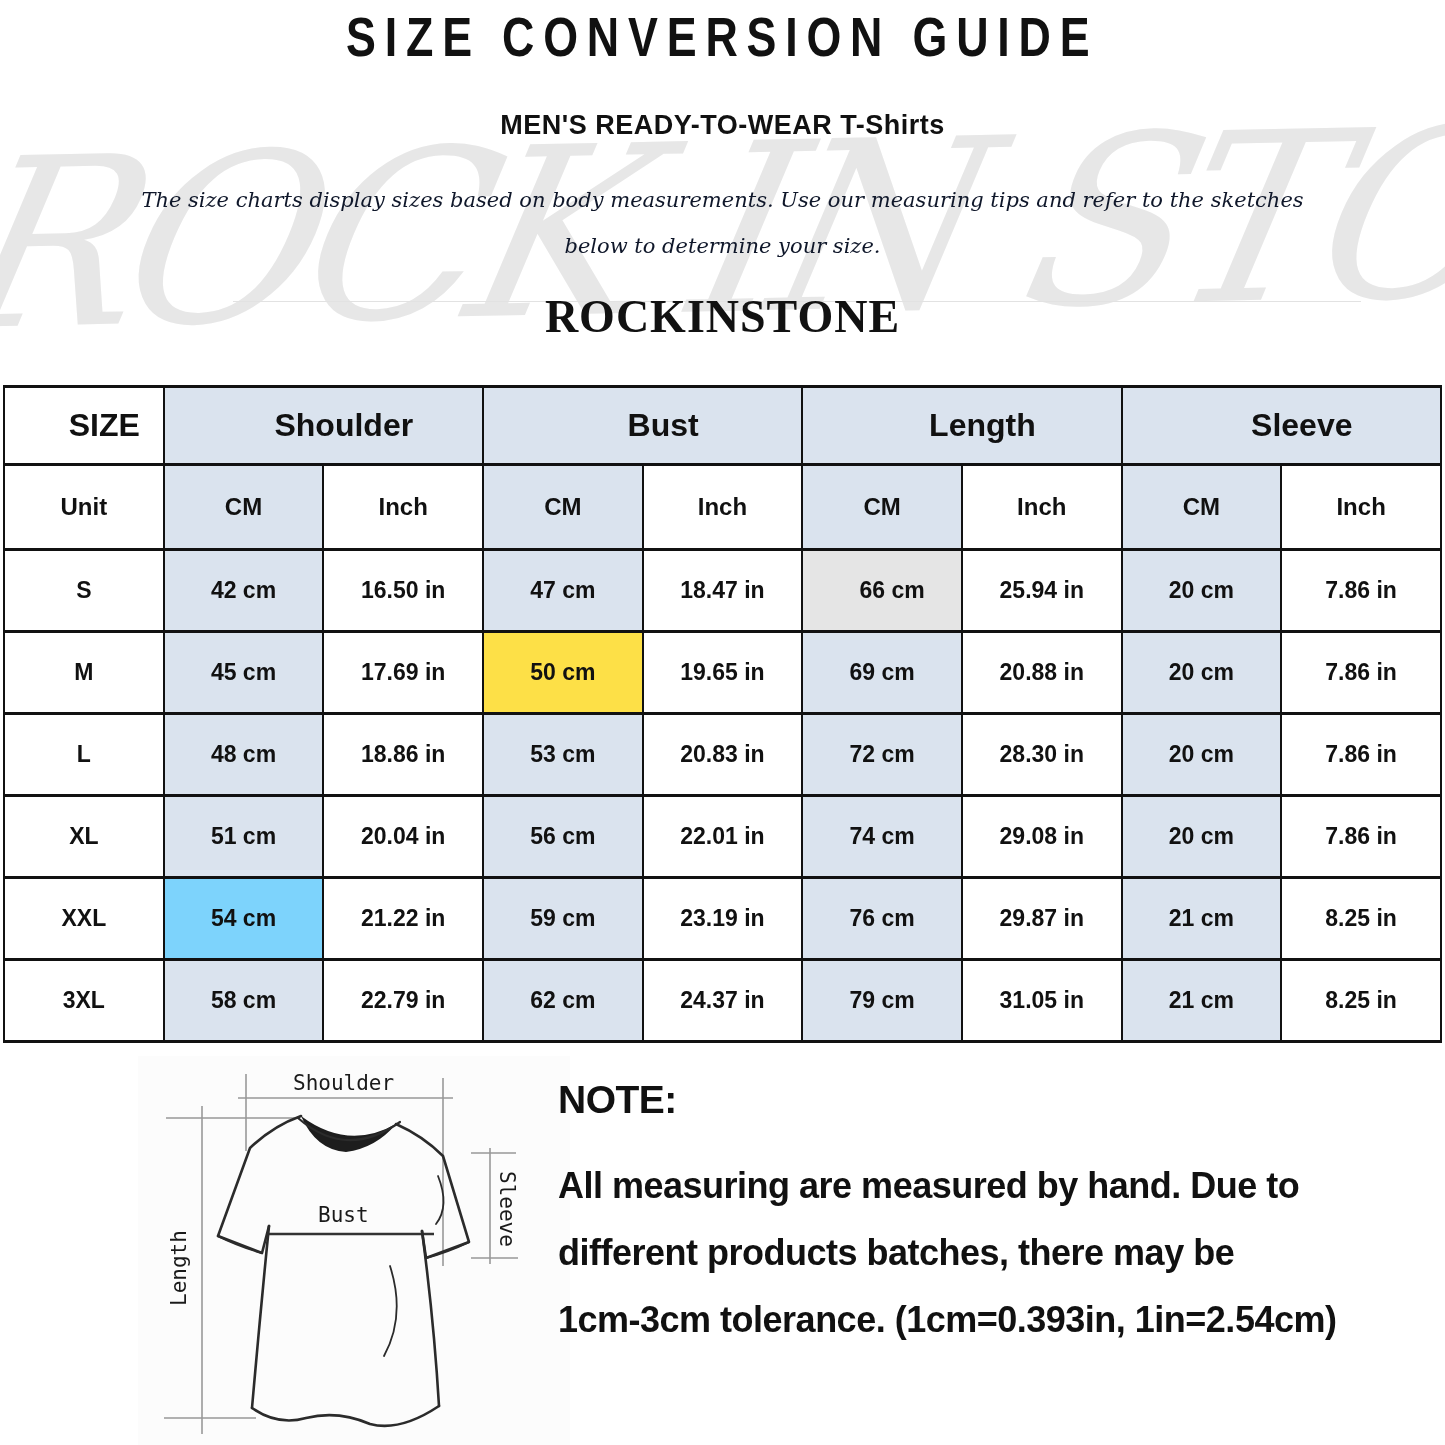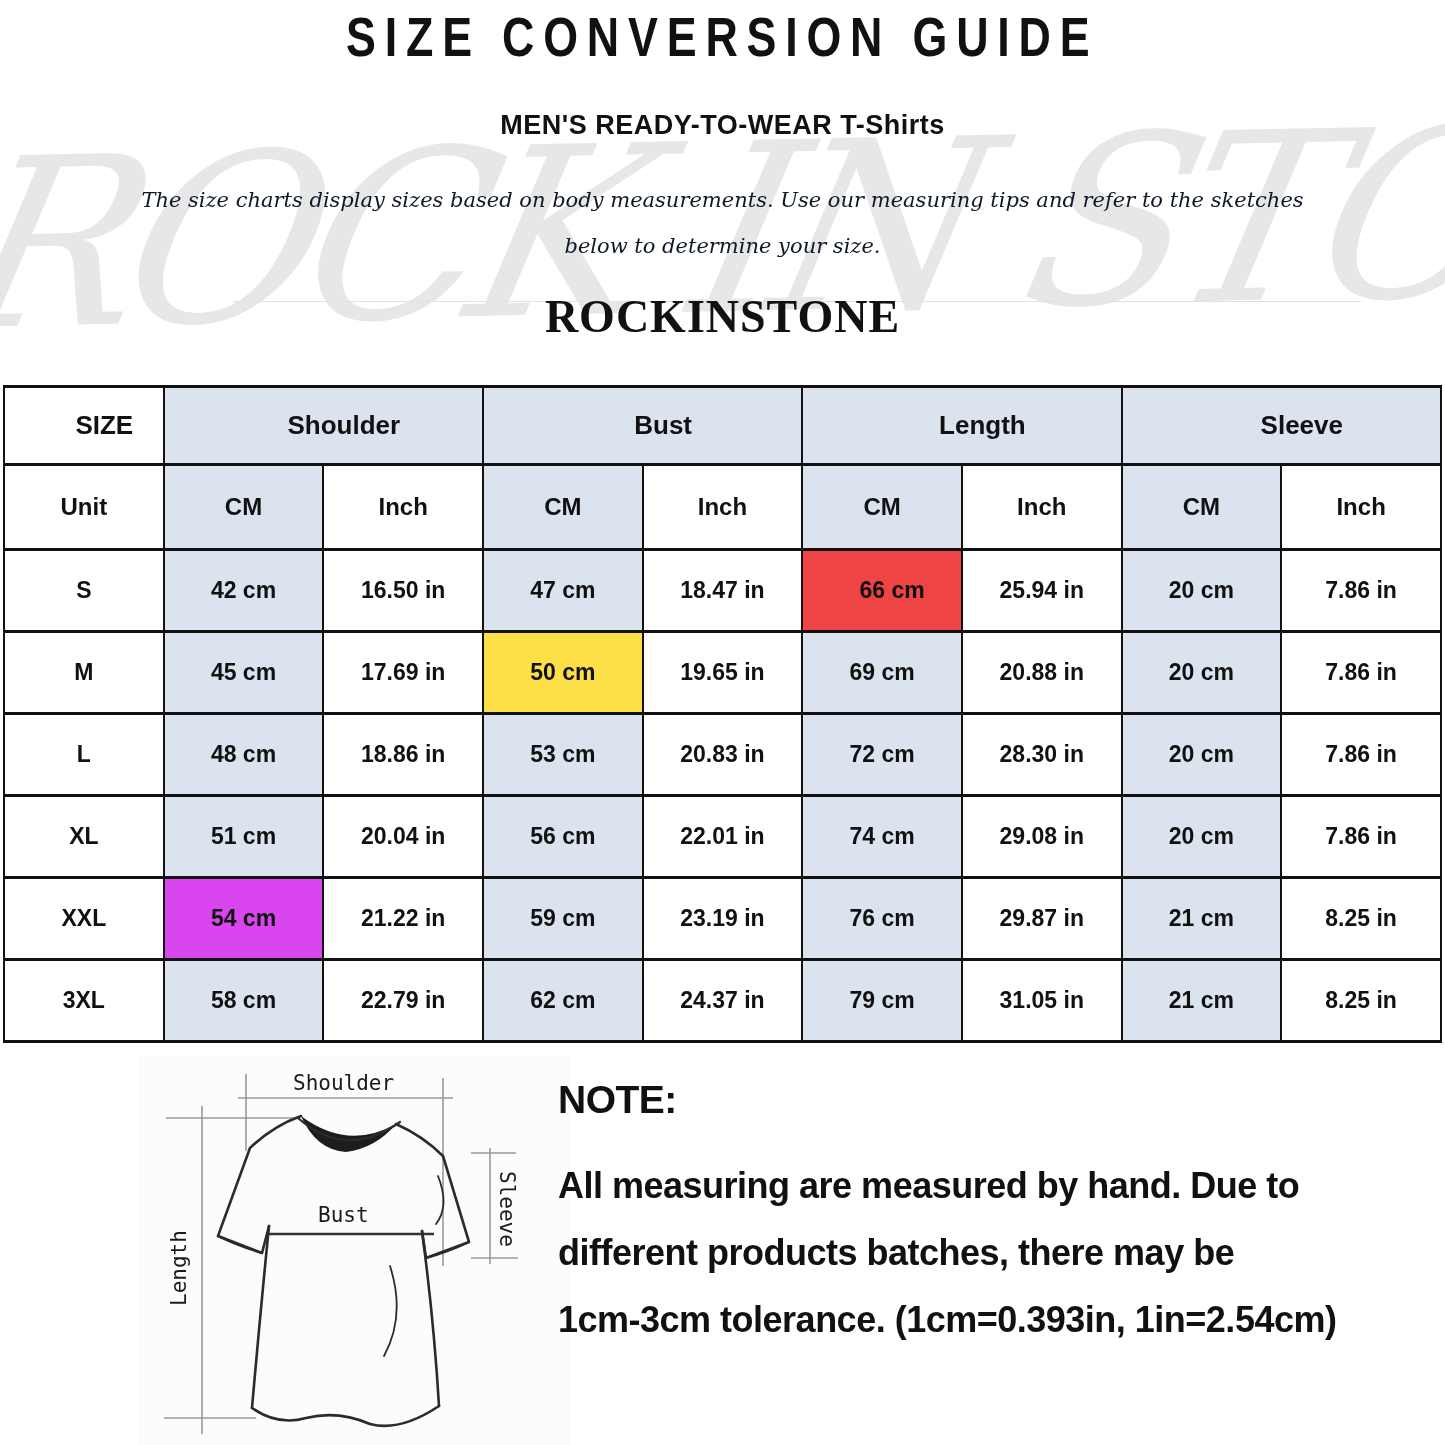--- a/index.html
+++ b/index.html
@@ -69,21 +69,21 @@
     border-left:2px solid #111;
     border-right:2px solid #111;
     border-top:3px solid #111;
     border-bottom:3px solid #111;
     text-align:center;vertical-align:middle;
     font-weight:700;
     font-size:23px;
     padding:0;
     color:#111;
   }
-  table.size-table tr.hdr td{font-size:26px;padding-left:41px;}
+  table.size-table tr.hdr td{font-size:32px;padding-left:41px;}
   table.size-table tr.hdr{height:78px;}
   table.size-table tr.unit td{font-size:24px;}
   
   .diagram{
     position:absolute;left:138px;top:1056px;width:432px;height:389px;
     background:#fcfcfc;z-index:2;
   }
   .diagram svg{display:block;}
   .dim-label{
     font-family:"DejaVu Sans Mono",monospace;
@@ -155,21 +155,21 @@
       <td>Inch</td>
       <td class="shade" style="background: rgb(218, 227, 238);">CM</td>
       <td>Inch</td>
     </tr>
     <tr>
       <td>S</td>
       <td class="shade" style="background: rgb(218, 227, 238);">42 cm</td>
       <td>16.50 in</td>
       <td class="shade" style="background: rgb(218, 227, 238);">47 cm</td>
       <td>18.47 in</td>
-      <td class="shade" style="background: #ef4444; padding-left: 20px;">66 cm</td>
+      <td class="shade" style="background: #e5e5e5; padding-left: 20px;">66 cm</td>
       <td>25.94 in</td>
       <td class="shade" style="background: rgb(218, 227, 238);">20 cm</td>
       <td>7.86 in</td>
     </tr>
     <tr>
       <td>M</td>
       <td class="shade" style="background: rgb(218, 227, 238);">45 cm</td>
       <td>17.69 in</td>
       <td class="shade" style="background: #fde047;">50 cm</td>
       <td>19.65 in</td>
@@ -195,21 +195,21 @@
       <td>20.04 in</td>
       <td class="shade" style="background: rgb(218, 227, 238);">56 cm</td>
       <td>22.01 in</td>
       <td class="shade" style="background: rgb(218, 227, 238);">74 cm</td>
       <td>29.08 in</td>
       <td class="shade" style="background: rgb(218, 227, 238);">20 cm</td>
       <td>7.86 in</td>
     </tr>
     <tr>
       <td>XXL</td>
-      <td class="shade" style="background: #d946ef;">54 cm</td>
+      <td class="shade" style="background: #7dd3fc;">54 cm</td>
       <td>21.22 in</td>
       <td class="shade" style="background: rgb(218, 227, 238);">59 cm</td>
       <td>23.19 in</td>
       <td class="shade" style="background: rgb(218, 227, 238);">76 cm</td>
       <td>29.87 in</td>
       <td class="shade" style="background: rgb(218, 227, 238);">21 cm</td>
       <td>8.25 in</td>
     </tr>
     <tr>
       <td>3XL</td>

